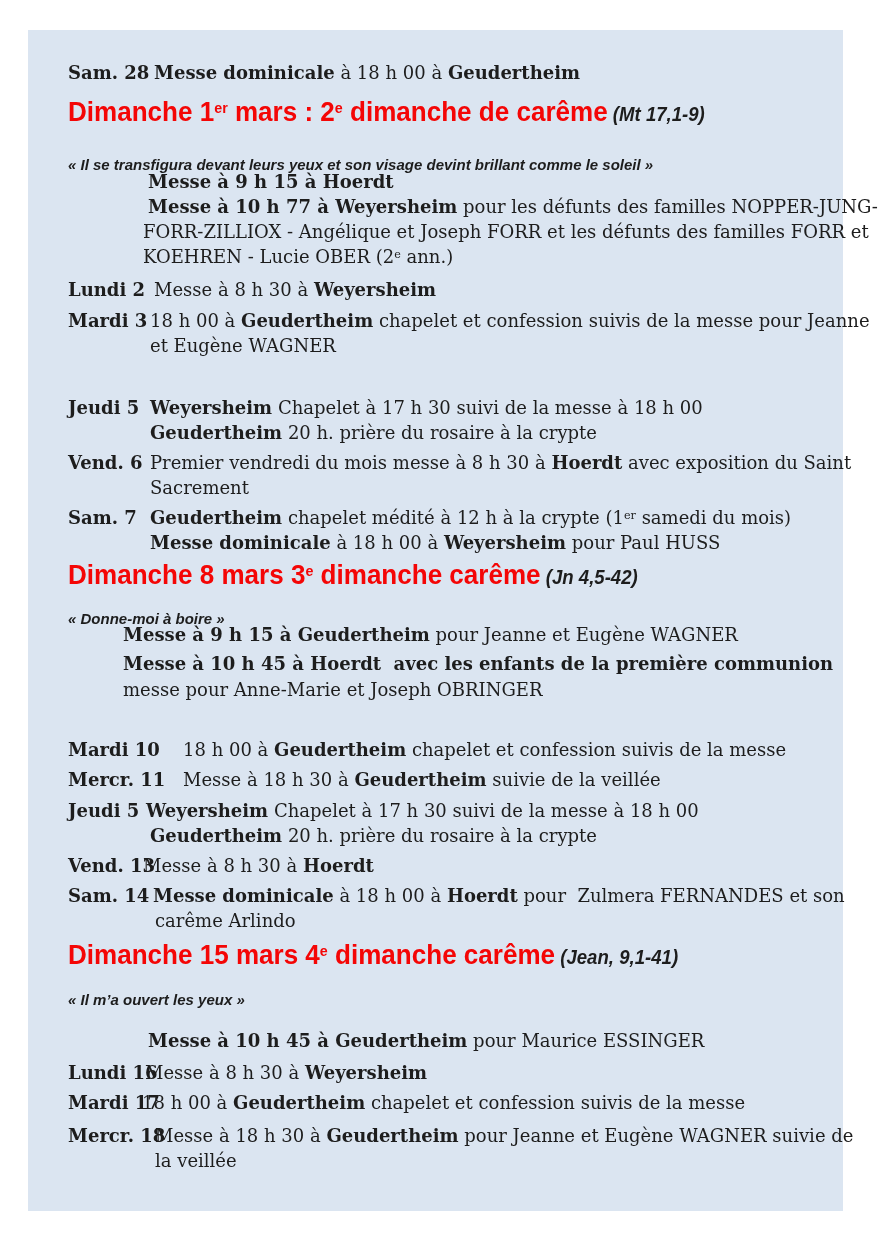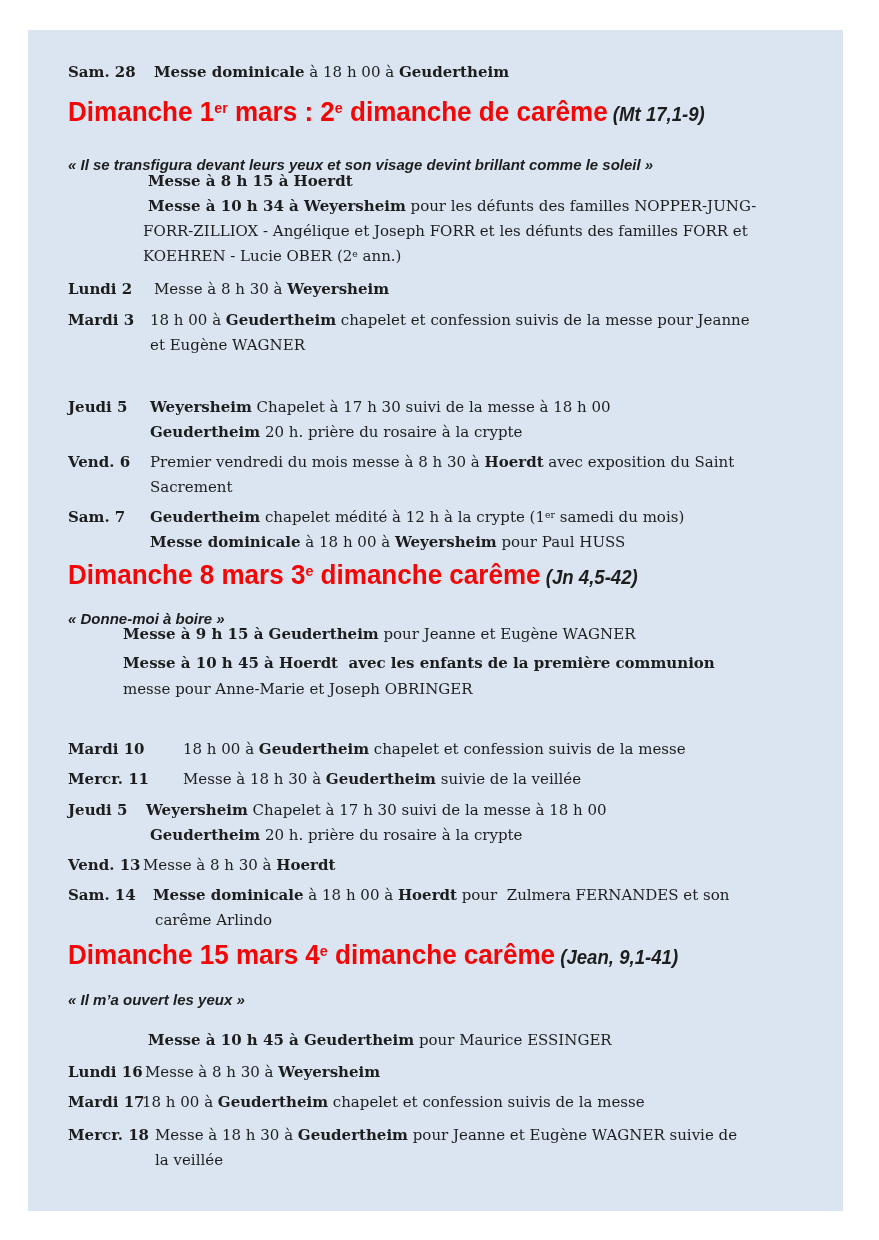--- a/index.html
+++ b/index.html
@@ -14,21 +14,21 @@
   }
   .panel {
     position: absolute;
     left: 28px; top: 30px;
     width: 815px; height: 1181px;
     background: #dbe5f1;
   }
   .line {
     position: absolute;
     font-family: "DejaVu Serif", serif;
-    font-size: 15px;
+    font-size: 18px;
     line-height: 25px;
     color: #1d1d1d;
     white-space: pre;
   }
   .lbl {
     display: inline-block;
     font-weight: bold;
     white-space: pre;
     vertical-align: top;
   }
@@ -75,22 +75,22 @@
 
 <div class="page">
   <div class="panel"></div>
 
   <div class="line" style="left:68px;top:60px"><span class="lbl" style="width:86px">Sam. 28</span><span class="seg b">Messe dominicale</span><span class="seg"> à 18 h 00 à </span><span class="seg b">Geudertheim</span></div>
 
   <div class="heading" style="left:68px;top:95px"><span class="seg">Dimanche 1</span><span class="sup">er</span><span class="seg"> mars : 2</span><span class="sup">e</span><span class="seg"> dimanche de carême</span><span class="ref"> (Mt 17,1-9)</span></div>
 
   <div class="quote" style="left:68px;top:136px">« Il se transfigura devant leurs yeux et son visage devint brillant comme le soleil »</div>
 
-  <div class="line" style="left:148px;top:169px"><span class="seg b">Messe à 8 h 15 à Hoerdt</span></div>
-  <div class="line" style="left:148px;top:194px"><span class="seg b">Messe à 10 h 34 à Weyersheim</span><span class="seg"> pour les défunts des familles NOPPER-JUNG-</span></div>
+  <div class="line" style="left:148px;top:169px"><span class="seg b">Messe à 9 h 15 à Hoerdt</span></div>
+  <div class="line" style="left:148px;top:194px"><span class="seg b">Messe à 10 h 77 à Weyersheim</span><span class="seg"> pour les défunts des familles NOPPER-JUNG-</span></div>
   <div class="line" style="left:143px;top:219px"><span class="seg">FORR-ZILLIOX - Angélique et Joseph FORR et les défunts des familles FORR et</span></div>
   <div class="line" style="left:143px;top:244px"><span class="seg">KOEHREN - Lucie OBER (2</span><span class="sup">e</span><span class="seg"> ann.)</span></div>
 
   <div class="line" style="left:68px;top:277px"><span class="lbl" style="width:86px">Lundi 2</span><span class="seg">Messe à 8 h 30 à </span><span class="seg b">Weyersheim</span></div>
 
   <div class="line" style="left:68px;top:308px"><span class="lbl" style="width:82px">Mardi 3</span><span class="seg">18 h 00 à </span><span class="seg b">Geudertheim</span><span class="seg"> chapelet et confession suivis de la messe pour Jeanne</span></div>
   <div class="line" style="left:150px;top:333px"><span class="seg">et Eugène WAGNER</span></div>
 
 
   <div class="line" style="left:68px;top:395px"><span class="lbl" style="width:82px">Jeudi 5</span><span class="seg b">Weyersheim</span><span class="seg"> Chapelet à 17 h 30 suivi de la messe à 18 h 00</span></div>

